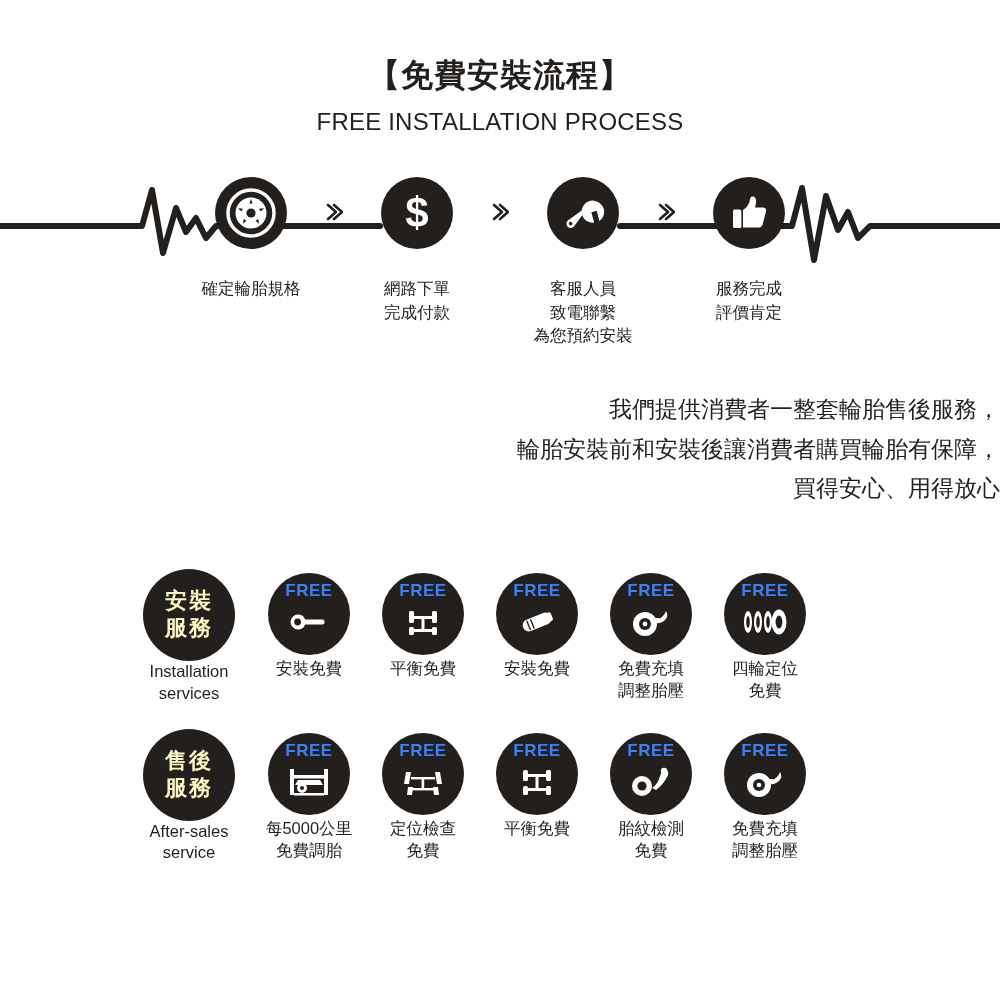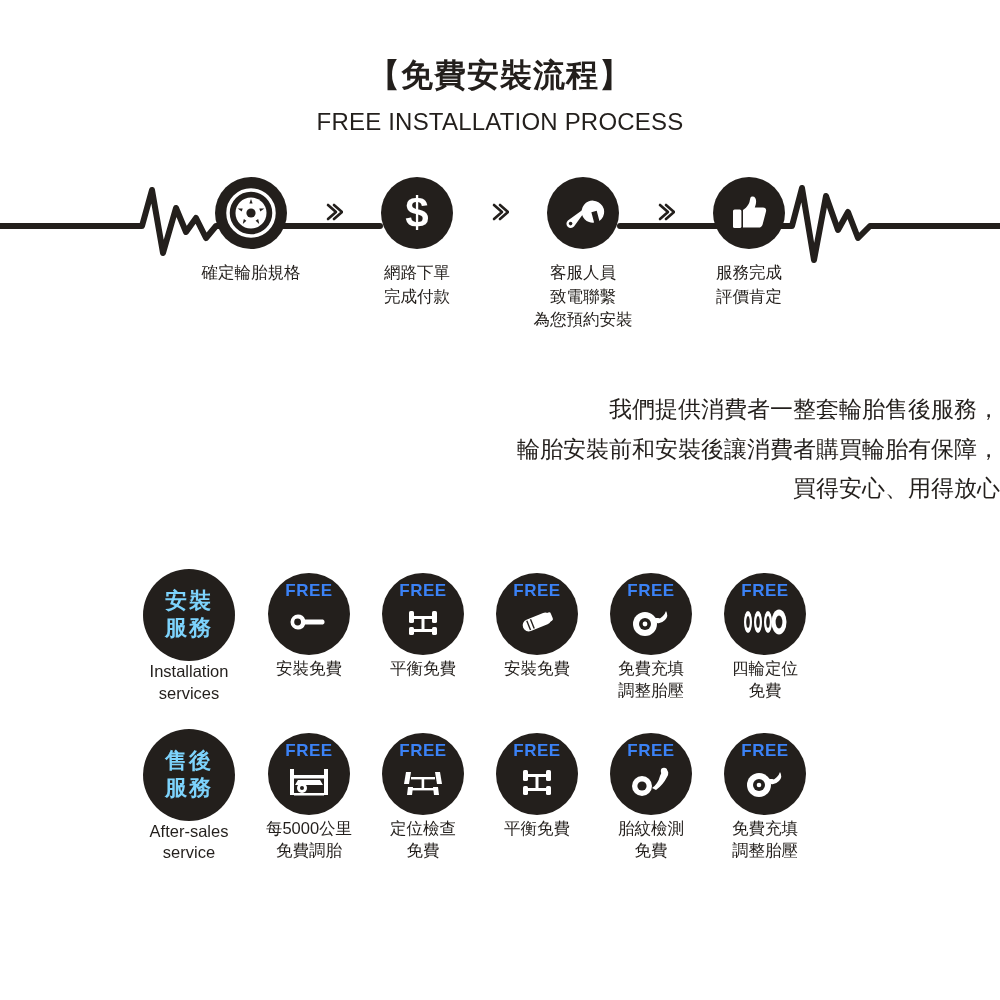--- a/index.html
+++ b/index.html
@@ -74,21 +74,21 @@
     height: 72px;
     border-radius: 50%;
     background: #231f1c;
     margin: 9px auto 0 auto;
     display: flex;
     align-items: center;
     justify-content: center;
     color: #fff;
   }
   .step-label {
-    margin-top: 12px;
+    margin-top: 28px;
     font-size: 16.5px;
     line-height: 1.42;
     color: #231f1c;
     white-space: pre-line;
   }
   .arrow {
     width: 26px;
     display: flex;
     align-items: flex-start;
     justify-content: center;
@@ -119,21 +119,21 @@
   .cat {
     width: 126px;
     text-align: center;
     flex: 0 0 126px;
   }
   .cat-circle {
     width: 92px;
     height: 92px;
     border-radius: 50%;
     background: #231f1c;
-    color: #7dd3fc;
+    color: #fef9c3;
     margin: 0 auto;
     display: flex;
     flex-direction: column;
     align-items: center;
     justify-content: center;
     font-size: 22px;
     font-weight: bold;
     line-height: 1.22;
     letter-spacing: 2px;
   }

